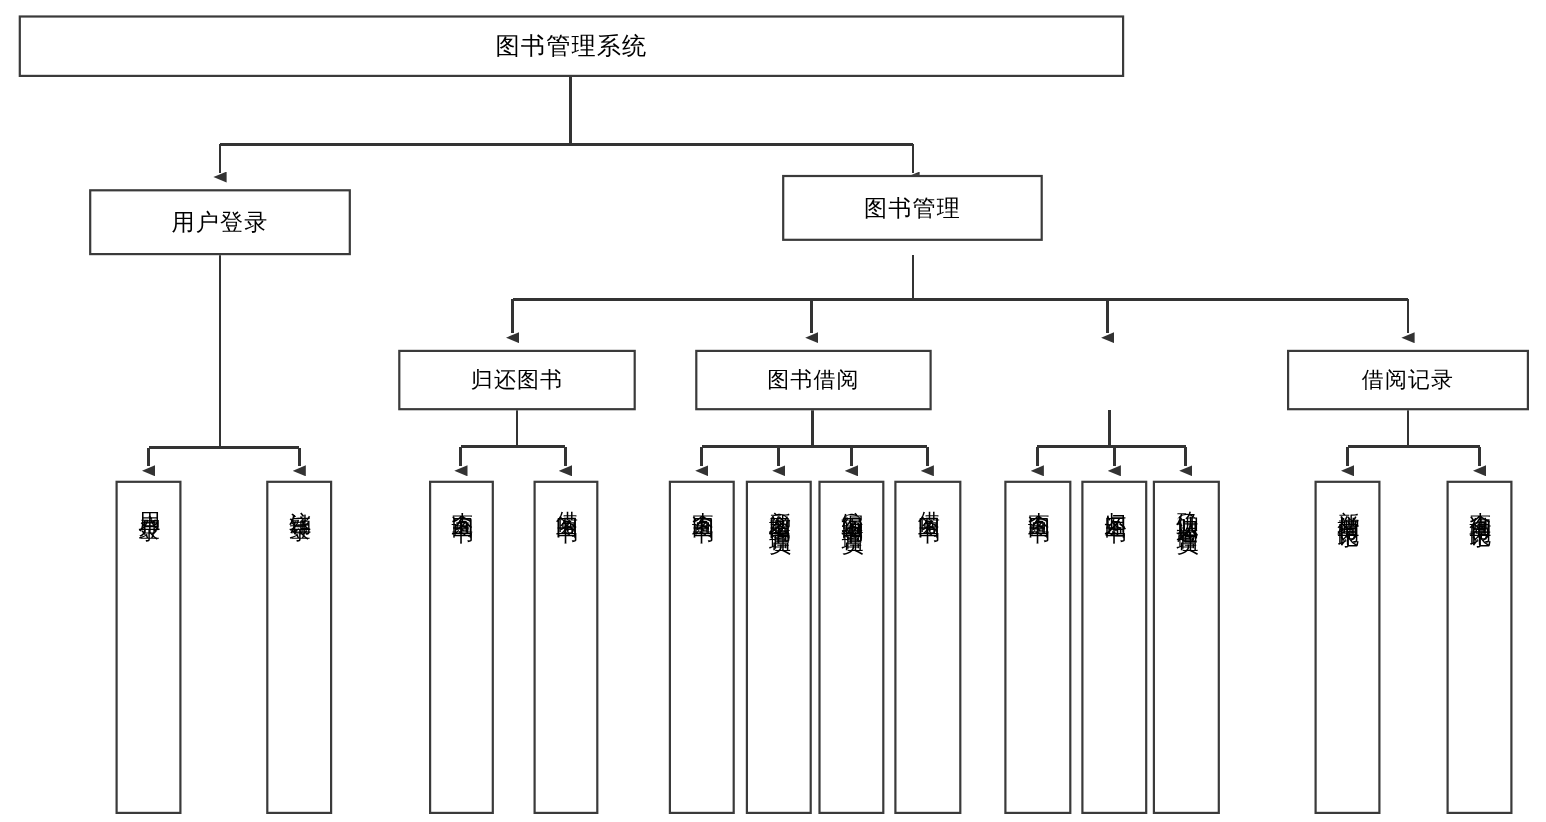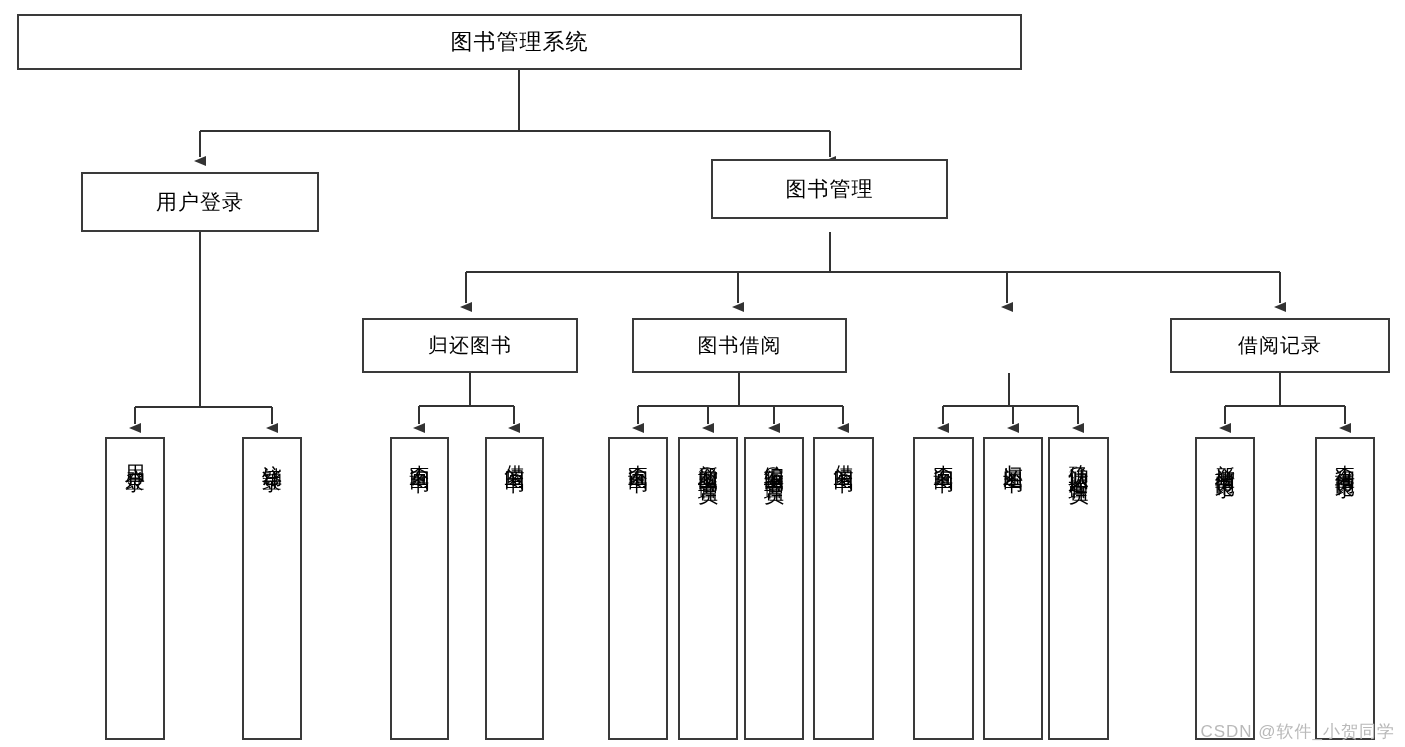--- a/index.html
+++ b/index.html
@@ -190,15 +190,14 @@
     <span class="vtext">确认归还（管理员）</span>
   </div>
 
   <div class="node leaf" style="left:1195px; top:437px; width:60px; height:303px;">
     <span class="vtext">新增借阅记录</span>
   </div>
   <div class="node leaf" style="left:1315px; top:437px; width:60px; height:303px;">
     <span class="vtext">查询借阅记录</span>
   </div>
 
-  <div class="watermark">CSDN @软件_小贺同学</div>
 
 </div>
 
 </body></html>

